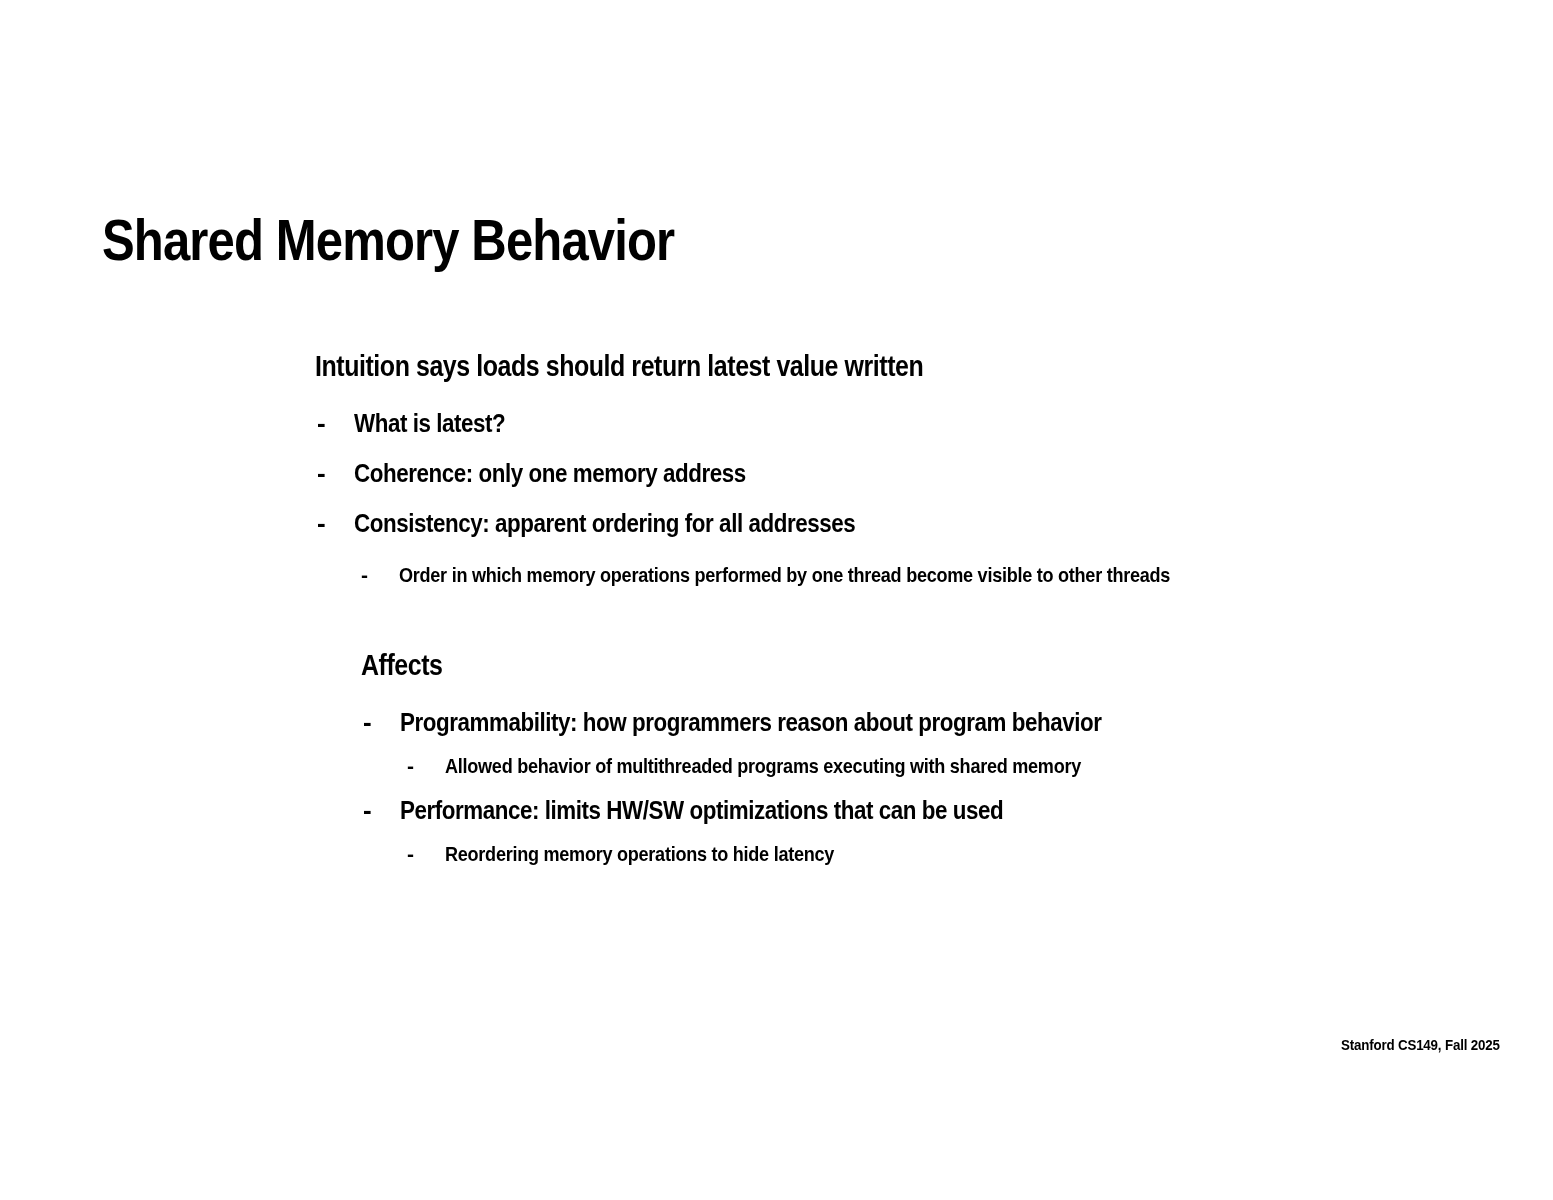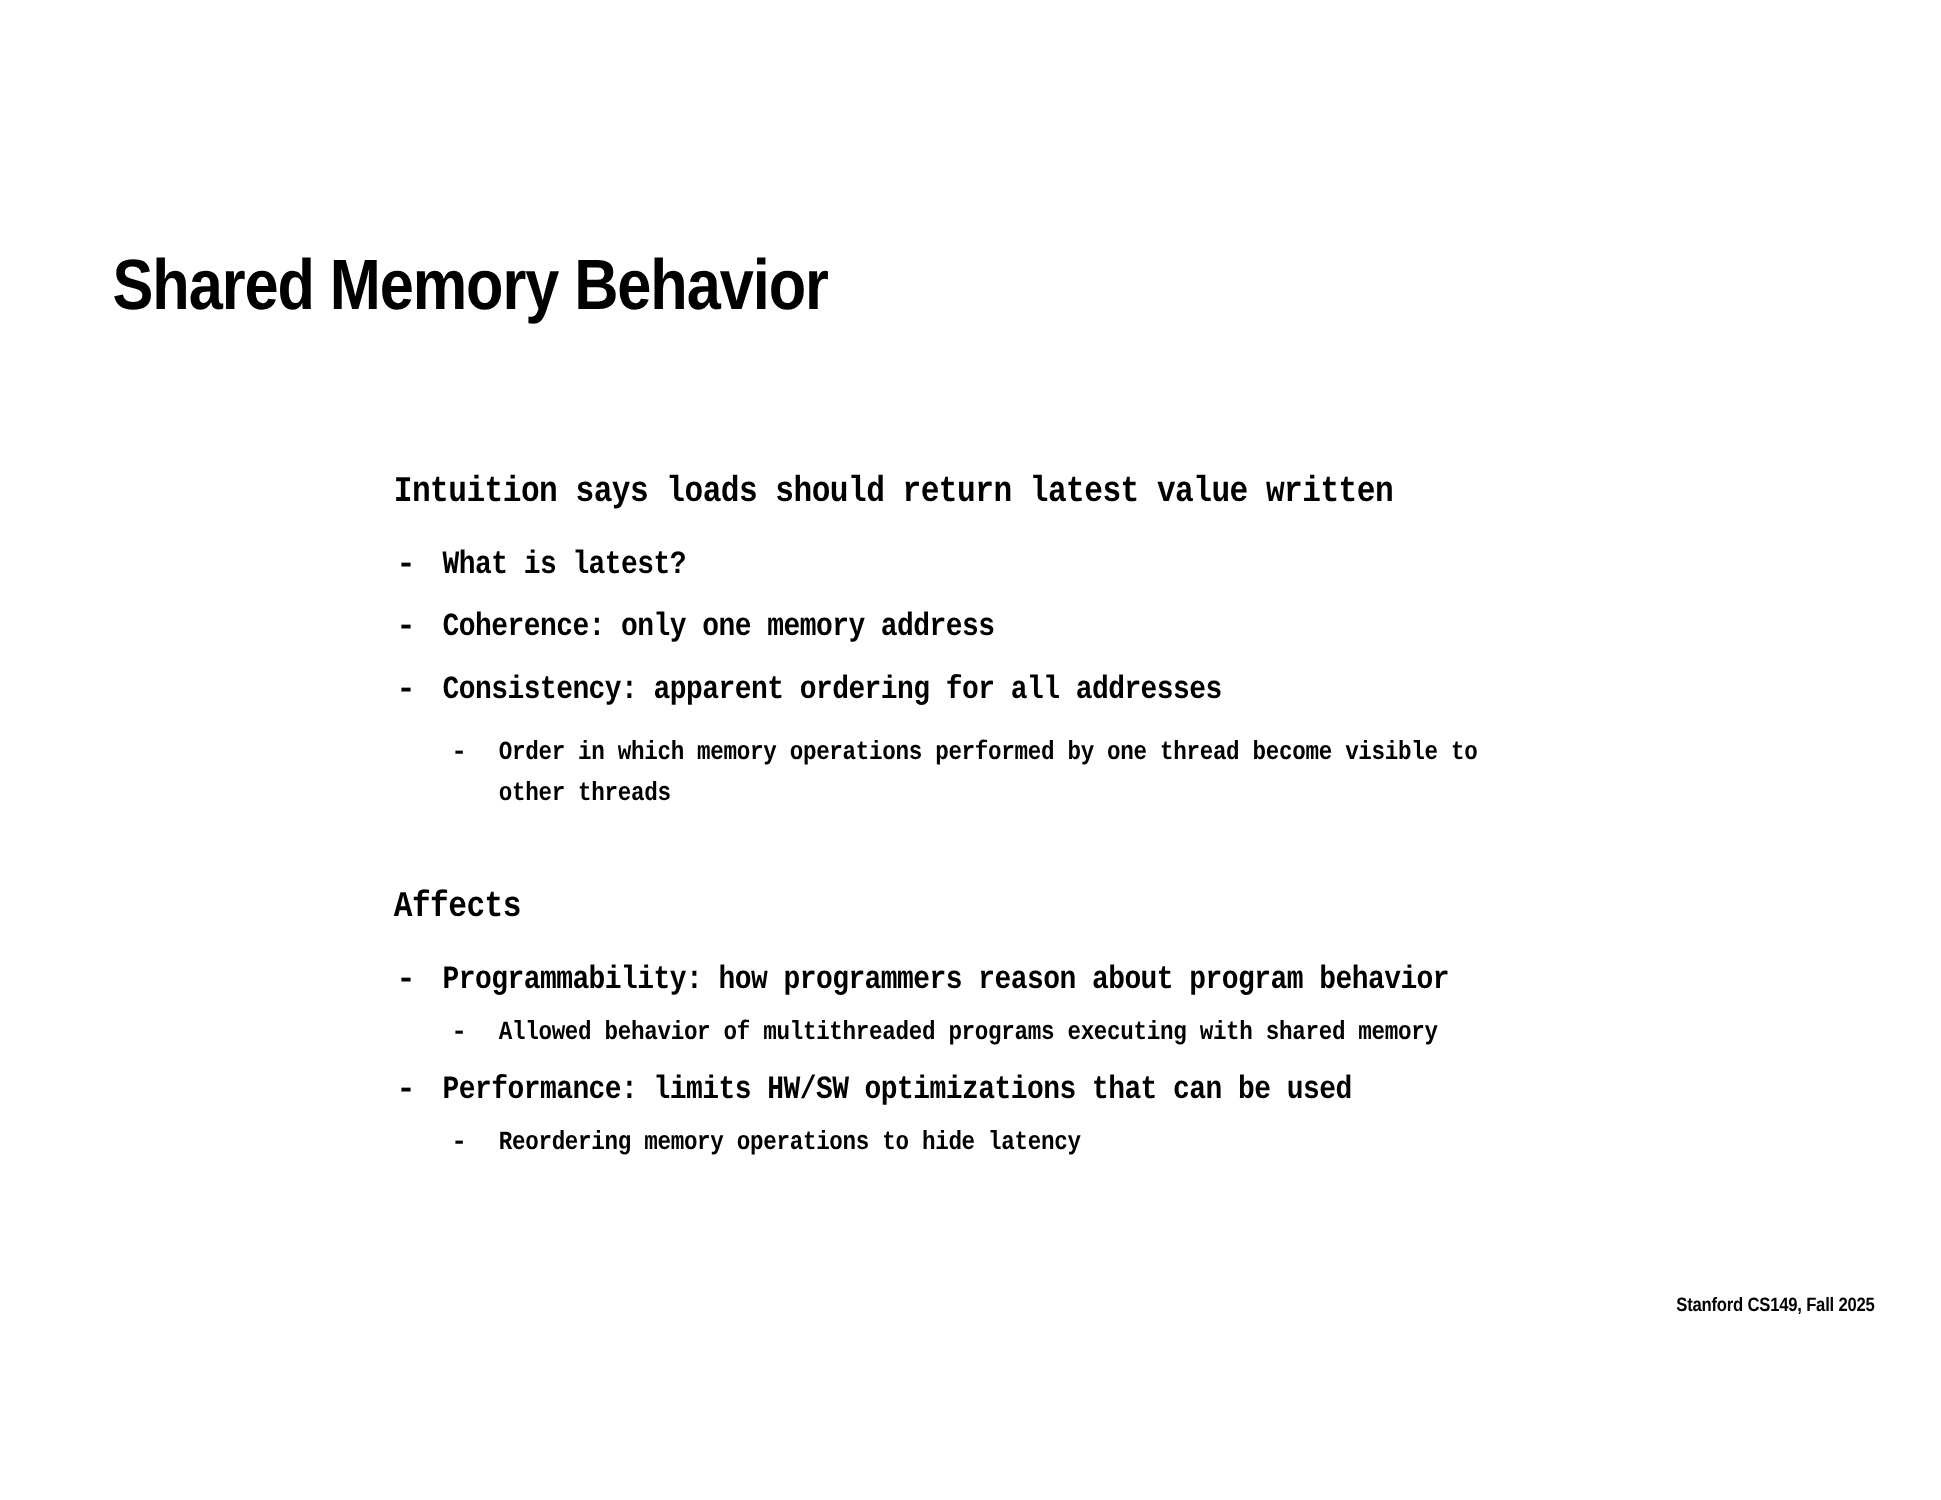--- a/index.html
+++ b/index.html
@@ -29,43 +29,43 @@
   .cond-wrap {
     display: inline-block;
     transform: scaleX(0.86);
     transform-origin: 0 0;
     white-space: normal;
   }
   .slide-title {
     position: absolute;
     left: 90px;
     top: 196px;
-    margin: 0;
+    margin: 12px;
     font-size: 57px;
     font-weight: bold;
     letter-spacing: -1px;
     line-height: 1.15;
     text-decoration: underline;
   }
   .content {
     position: absolute;
     left: 315px;
-    top: 376px;
+    top: 348px;
     width: 1160px;
-    font-family: Liberation Mono, monospace;
   }
   .section-heading {
     margin: 0 0 24px 0;
     font-size: 29px;
     font-weight: bold;
     line-height: 36px;
     letter-spacing: -0.5px;
   }
   .section-2 {
     margin-top: 56px;
+    margin-left: 46px;
   }
   .bullet {
     display: flex;
     align-items: flex-start;
     font-weight: bold;
   }
   .bullet.l1 {
     font-size: 26px;
     line-height: 30px;
     margin: 0 0 20px 0;

